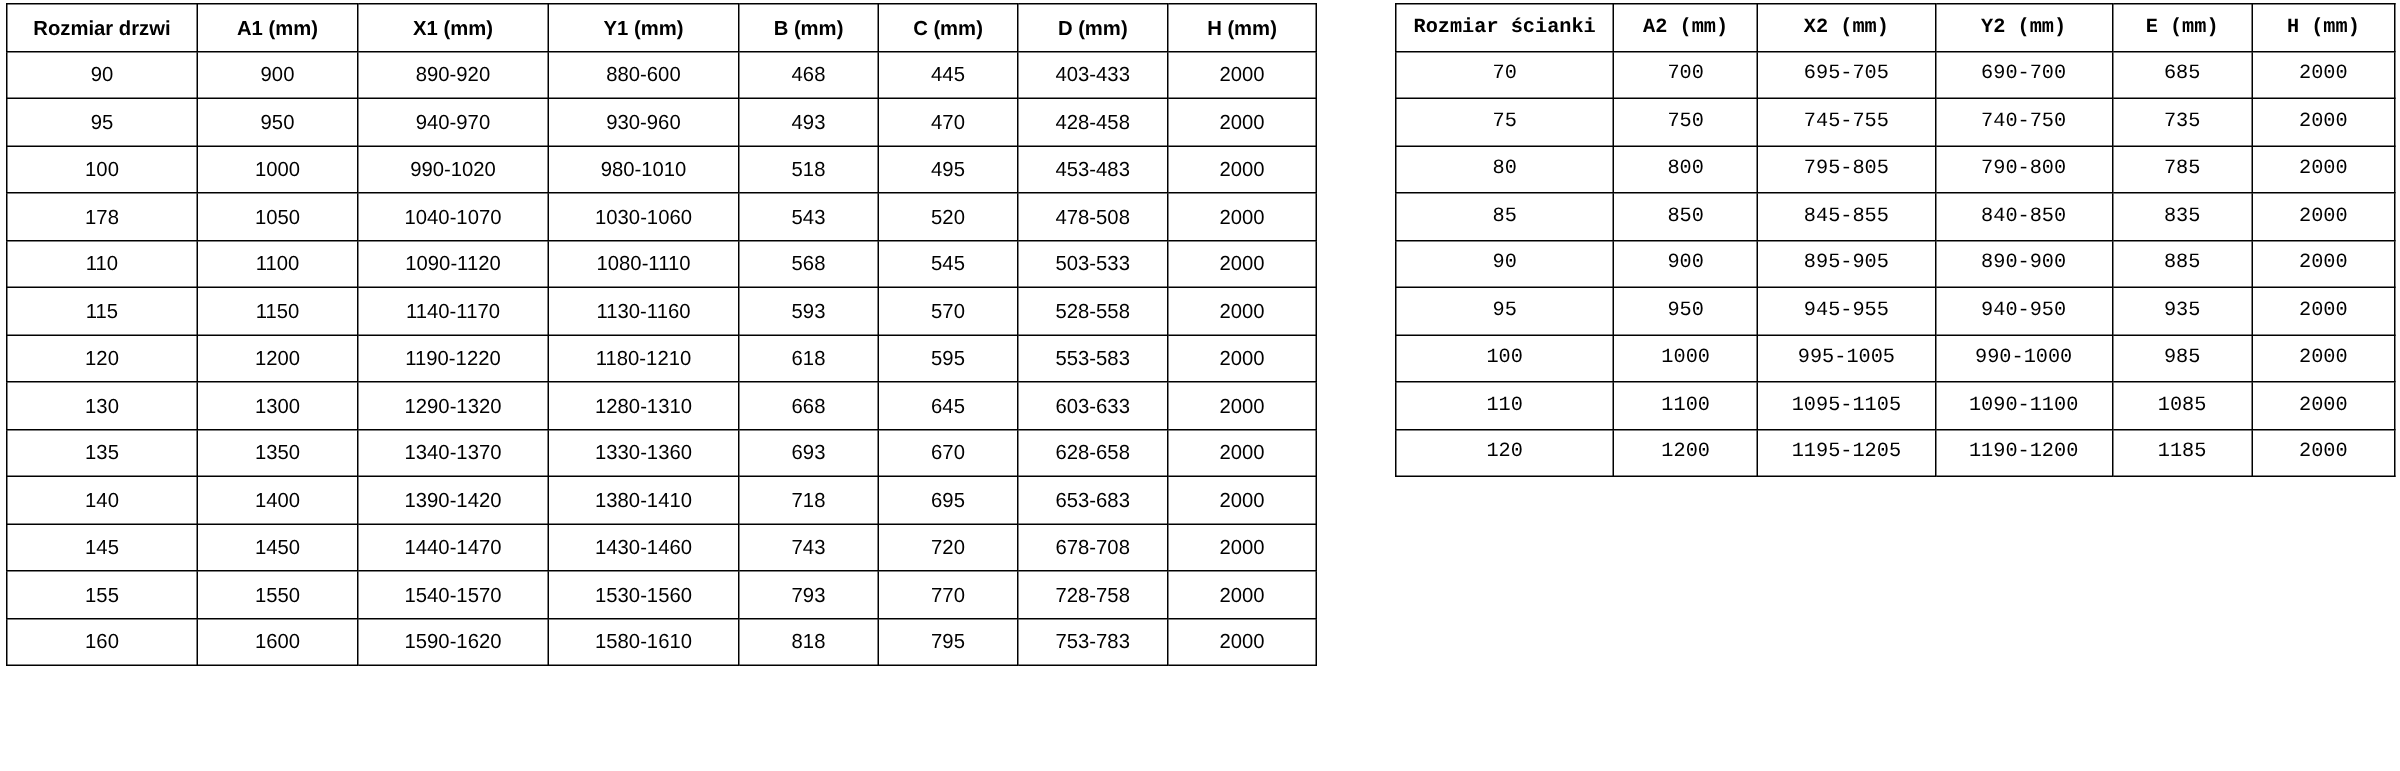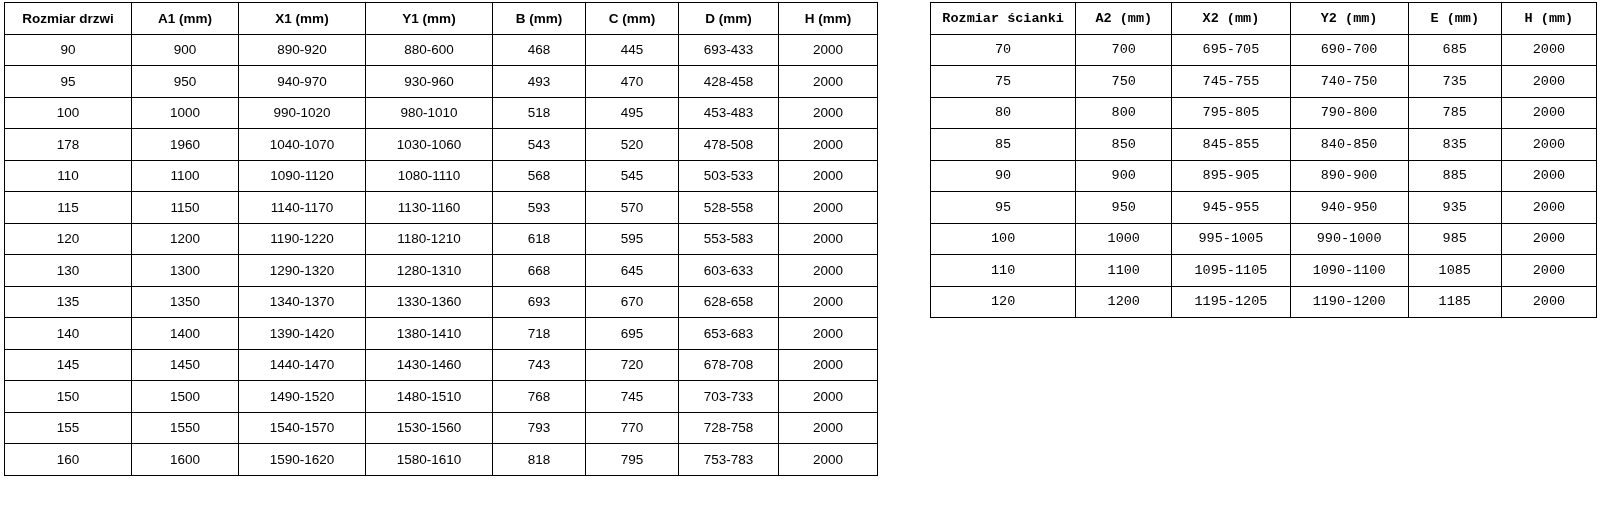--- a/index.html
+++ b/index.html
@@ -97,21 +97,21 @@
       </tr>
     </thead>
     <tbody id="doors-body">
         <tr>
           <td>90</td>
           <td>900</td>
           <td>890-920</td>
           <td>880-600</td>
           <td>468</td>
           <td>445</td>
-          <td>693-433</td>
+          <td>403-433</td>
           <td>2000</td>
         </tr>
         <tr>
           <td>95</td>
           <td>950</td>
           <td>940-970</td>
           <td>930-960</td>
           <td>493</td>
           <td>470</td>
           <td>428-458</td>
@@ -122,21 +122,21 @@
           <td>1000</td>
           <td>990-1020</td>
           <td>980-1010</td>
           <td>518</td>
           <td>495</td>
           <td>453-483</td>
           <td>2000</td>
         </tr>
         <tr>
           <td>178</td>
-          <td>1960</td>
+          <td>1050</td>
           <td>1040-1070</td>
           <td>1030-1060</td>
           <td>543</td>
           <td>520</td>
           <td>478-508</td>
           <td>2000</td>
         </tr>
         <tr>
           <td>110</td>
           <td>1100</td>
@@ -198,30 +198,20 @@
           <td>2000</td>
         </tr>
         <tr>
           <td>145</td>
           <td>1450</td>
           <td>1440-1470</td>
           <td>1430-1460</td>
           <td>743</td>
           <td>720</td>
           <td>678-708</td>
-          <td>2000</td>
-        </tr>
-        <tr>
-          <td>150</td>
-          <td>1500</td>
-          <td>1490-1520</td>
-          <td>1480-1510</td>
-          <td>768</td>
-          <td>745</td>
-          <td>703-733</td>
           <td>2000</td>
         </tr>
         <tr>
           <td>155</td>
           <td>1550</td>
           <td>1540-1570</td>
           <td>1530-1560</td>
           <td>793</td>
           <td>770</td>
           <td>728-758</td>

